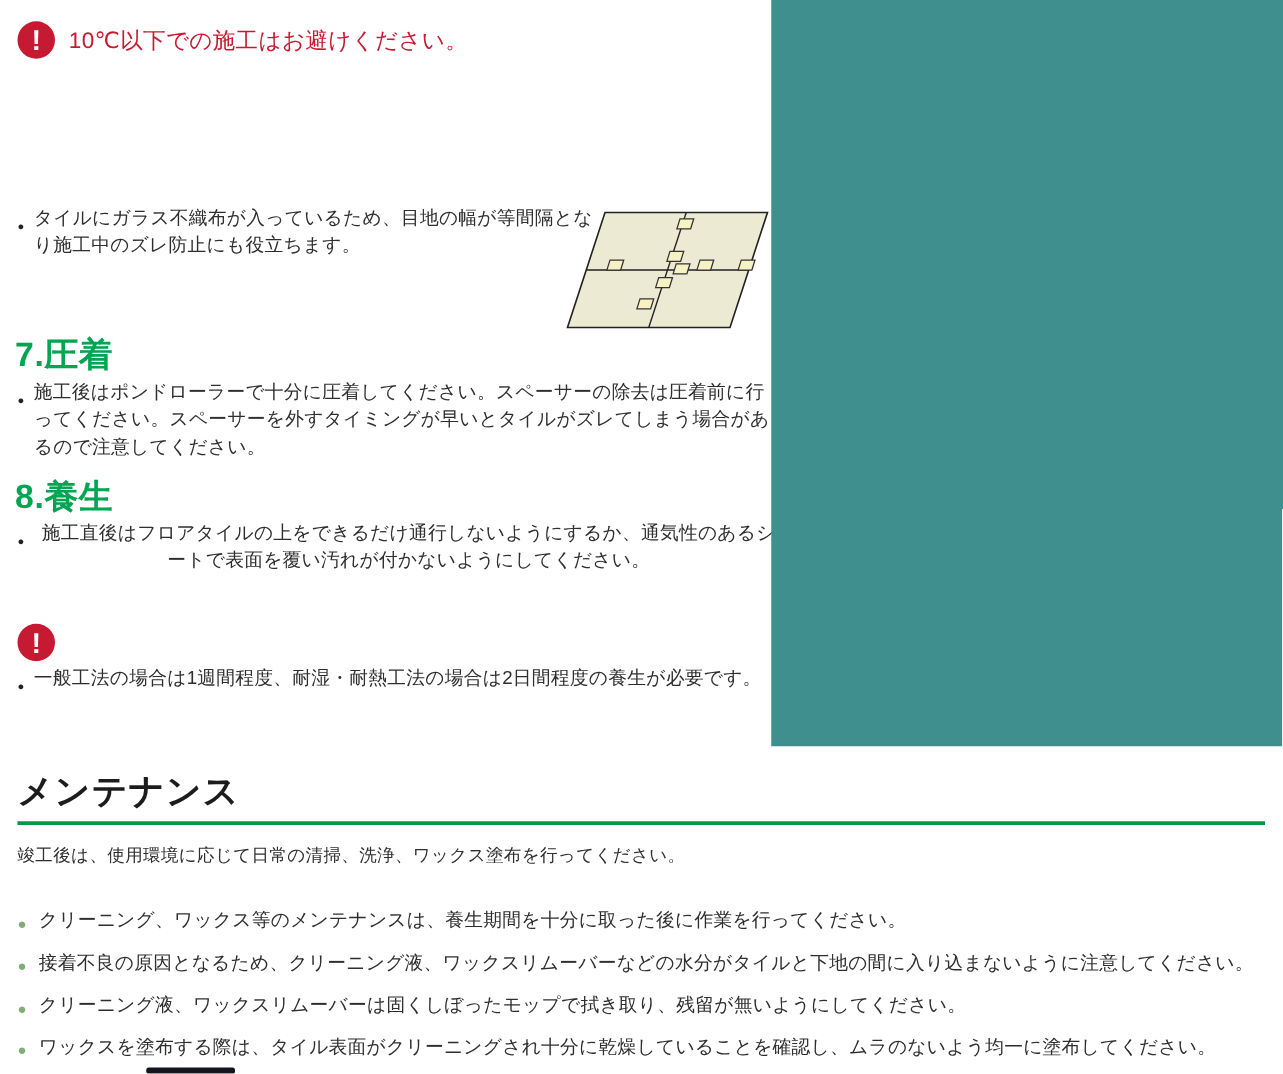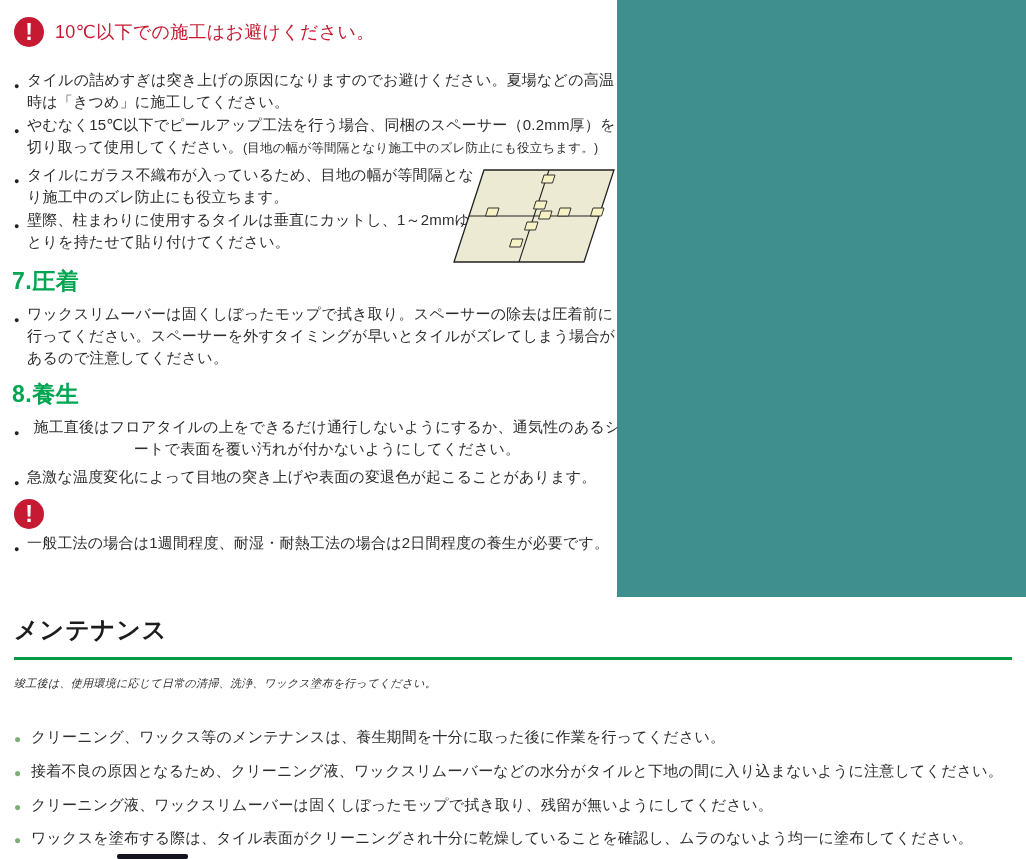--- a/index.html
+++ b/index.html
@@ -23,28 +23,28 @@
     font-size:23px;line-height:1;flex:0 0 auto;}
   .warn-text{color:var(--red);font-size:18px;font-weight:500;letter-spacing:0.3px;white-space:nowrap;}
 
   
   .blt{position:absolute;left:14px;padding-left:13px;font-size:15px;line-height:22px;
     font-weight:500;letter-spacing:0.2px;}
   .blt::before{content:"●";position:absolute;left:0;top:6px;font-size:9px;color:#222;}
   .note{font-size:12.5px;}
 
   
-  .sec-h{position:absolute;left:12px;color:var(--green-heading);font-size:23px;
+  .sec-h{position:absolute;left:12px;color:var(--green-heading);font-size:27px;
     font-weight:bold;letter-spacing:0.5px;}
 
   
-  .mt-title{position:absolute;left:14px;font-size:24px;font-weight:bold;color:#1c1c1c;
+  .mt-title{position:absolute;left:14px;font-size:28px;font-weight:bold;color:#1c1c1c;
     letter-spacing:1px;}
   .mt-rule{position:absolute;left:14px;width:998px;height:3px;background:var(--green-line);}
-  .mt-intro{position:absolute;left:14px;font-size:11px;font-weight:500;letter-spacing:0.3px;font-style:italic;}
+  .mt-intro{position:absolute;left:14px;font-size:14px;font-weight:500;letter-spacing:0.3px;}
   .mblt{position:absolute;left:14px;padding-left:17px;font-size:15px;line-height:21px;
     font-weight:500;letter-spacing:0.2px;width:1000px;}
   .mblt::before{content:"●";position:absolute;left:0;top:3px;font-size:12px;color:var(--green-bullet);}
 
   
   .diagram{position:absolute;left:448px;top:166px;}
 
   
   .mask{position:absolute;left:617px;top:0;width:409px;height:597px;background:var(--teal);}
 
@@ -55,52 +55,46 @@
 </head>
 <body>
 
 <div class="page">
 
   <div class="warn" style="top:16px;">
     <span class="warn-icon">!</span>
     <span class="warn-text">10℃以下での施工はお避けください。</span>
   </div>
 
-  <div class="blt" style="top:69px;width:594px;">タイルの詰めすぎは突き上げの原因になりますのでお避けください。夏場などの高温時は「きつめ」に施工してください。</div>
 
-  <div class="blt" style="top:114px;width:596px;">
-    <span>やむなく15℃以下でピールアップ工法を行う場合、同梱のスペーサー（0.2mm厚）を切り取って使用してください。</span><span class="note">(目地の幅が等間隔となり施工中のズレ防止にも役立ちます。)</span>
-  </div>
 
   <div class="blt" style="top:164px;width:448px;">タイルにガラス不織布が入っているため、目地の幅が等間隔となり施工中のズレ防止にも役立ちます。</div>
 
-  <div class="blt" style="top:209px;width:448px;">壁際、柱まわりに使用するタイルは垂直にカットし、1～2mmゆとりを持たせて貼り付けてください。</div>
 
   <svg class="diagram" width="168" height="100" viewBox="0 0 168 100">
     <path d="M36,4 L166,4 L136,96 L6,96 Z" fill="var(--tile-fill)" stroke="#222" stroke-width="1.3"></path>
     <path d="M21,50 L151,50" stroke="#222" stroke-width="1.1" fill="none"></path>
     <path d="M101,4 L71,96" stroke="#222" stroke-width="1.1" fill="none"></path>
     <g fill="var(--spacer-fill)" stroke="#333" stroke-width="1">
       <path d="M96,9 l11,0 -2.5,8 -11,0 z"></path>
       <path d="M88,35 l11,0 -2.5,8 -11,0 z"></path>
       <path d="M93,45 l11,0 -2.5,8 -11,0 z"></path>
       <path d="M40,42 l11,0 -2.5,8 -11,0 z"></path>
       <path d="M112,42 l11,0 -2.5,8 -11,0 z"></path>
       <path d="M145,42 l11,0 -2.5,8 -11,0 z"></path>
       <path d="M79,56 l11,0 -2.5,8 -11,0 z"></path>
       <path d="M64,73 l11,0 -2.5,8 -11,0 z"></path>
     </g>
   </svg>
 
   <h2 class="sec-h" style="top:266px;margin:0;">7.圧着</h2>
-  <div class="blt" style="top:303px;width:600px;">ワックスリムーバーは固くしぼったモップで拭き取り。スペーサーの除去は圧着前に行ってください。スペーサーを外すタイミングが早いとタイルがズレてしまう場合があるので注意してください。</div>
+  <div class="blt" style="top:303px;width:600px;">施工後はポンドローラーで十分に圧着してください。スペーサーの除去は圧着前に行ってください。スペーサーを外すタイミングが早いとタイルがズレてしまう場合があるので注意してください。</div>
 
   <h2 class="sec-h" style="top:379px;margin:0;text-align:right;">8.養生</h2>
   <div class="blt" style="top:416px;width:600px;text-align:center;">施工直後はフロアタイルの上をできるだけ通行しないようにするか、通気性のあるシートで表面を覆い汚れが付かないようにしてください。</div>
-  <div class="blt" style="top:466px;width:600px;">急激な温度変化によって目地の突き上げや表面の変退色が起こることがあります。</div>
 
   <div class="warn" style="top:498px;">
     <span class="warn-icon">!</span>
   </div>
 
   <div class="blt" style="top:532px;width:620px;">一般工法の場合は1週間程度、耐湿・耐熱工法の場合は2日間程度の養生が必要です。</div>
 
   <div class="mask"></div>
 
   <h1 class="mt-title" style="top:614px;margin:0;">メンテナンス</h1>

